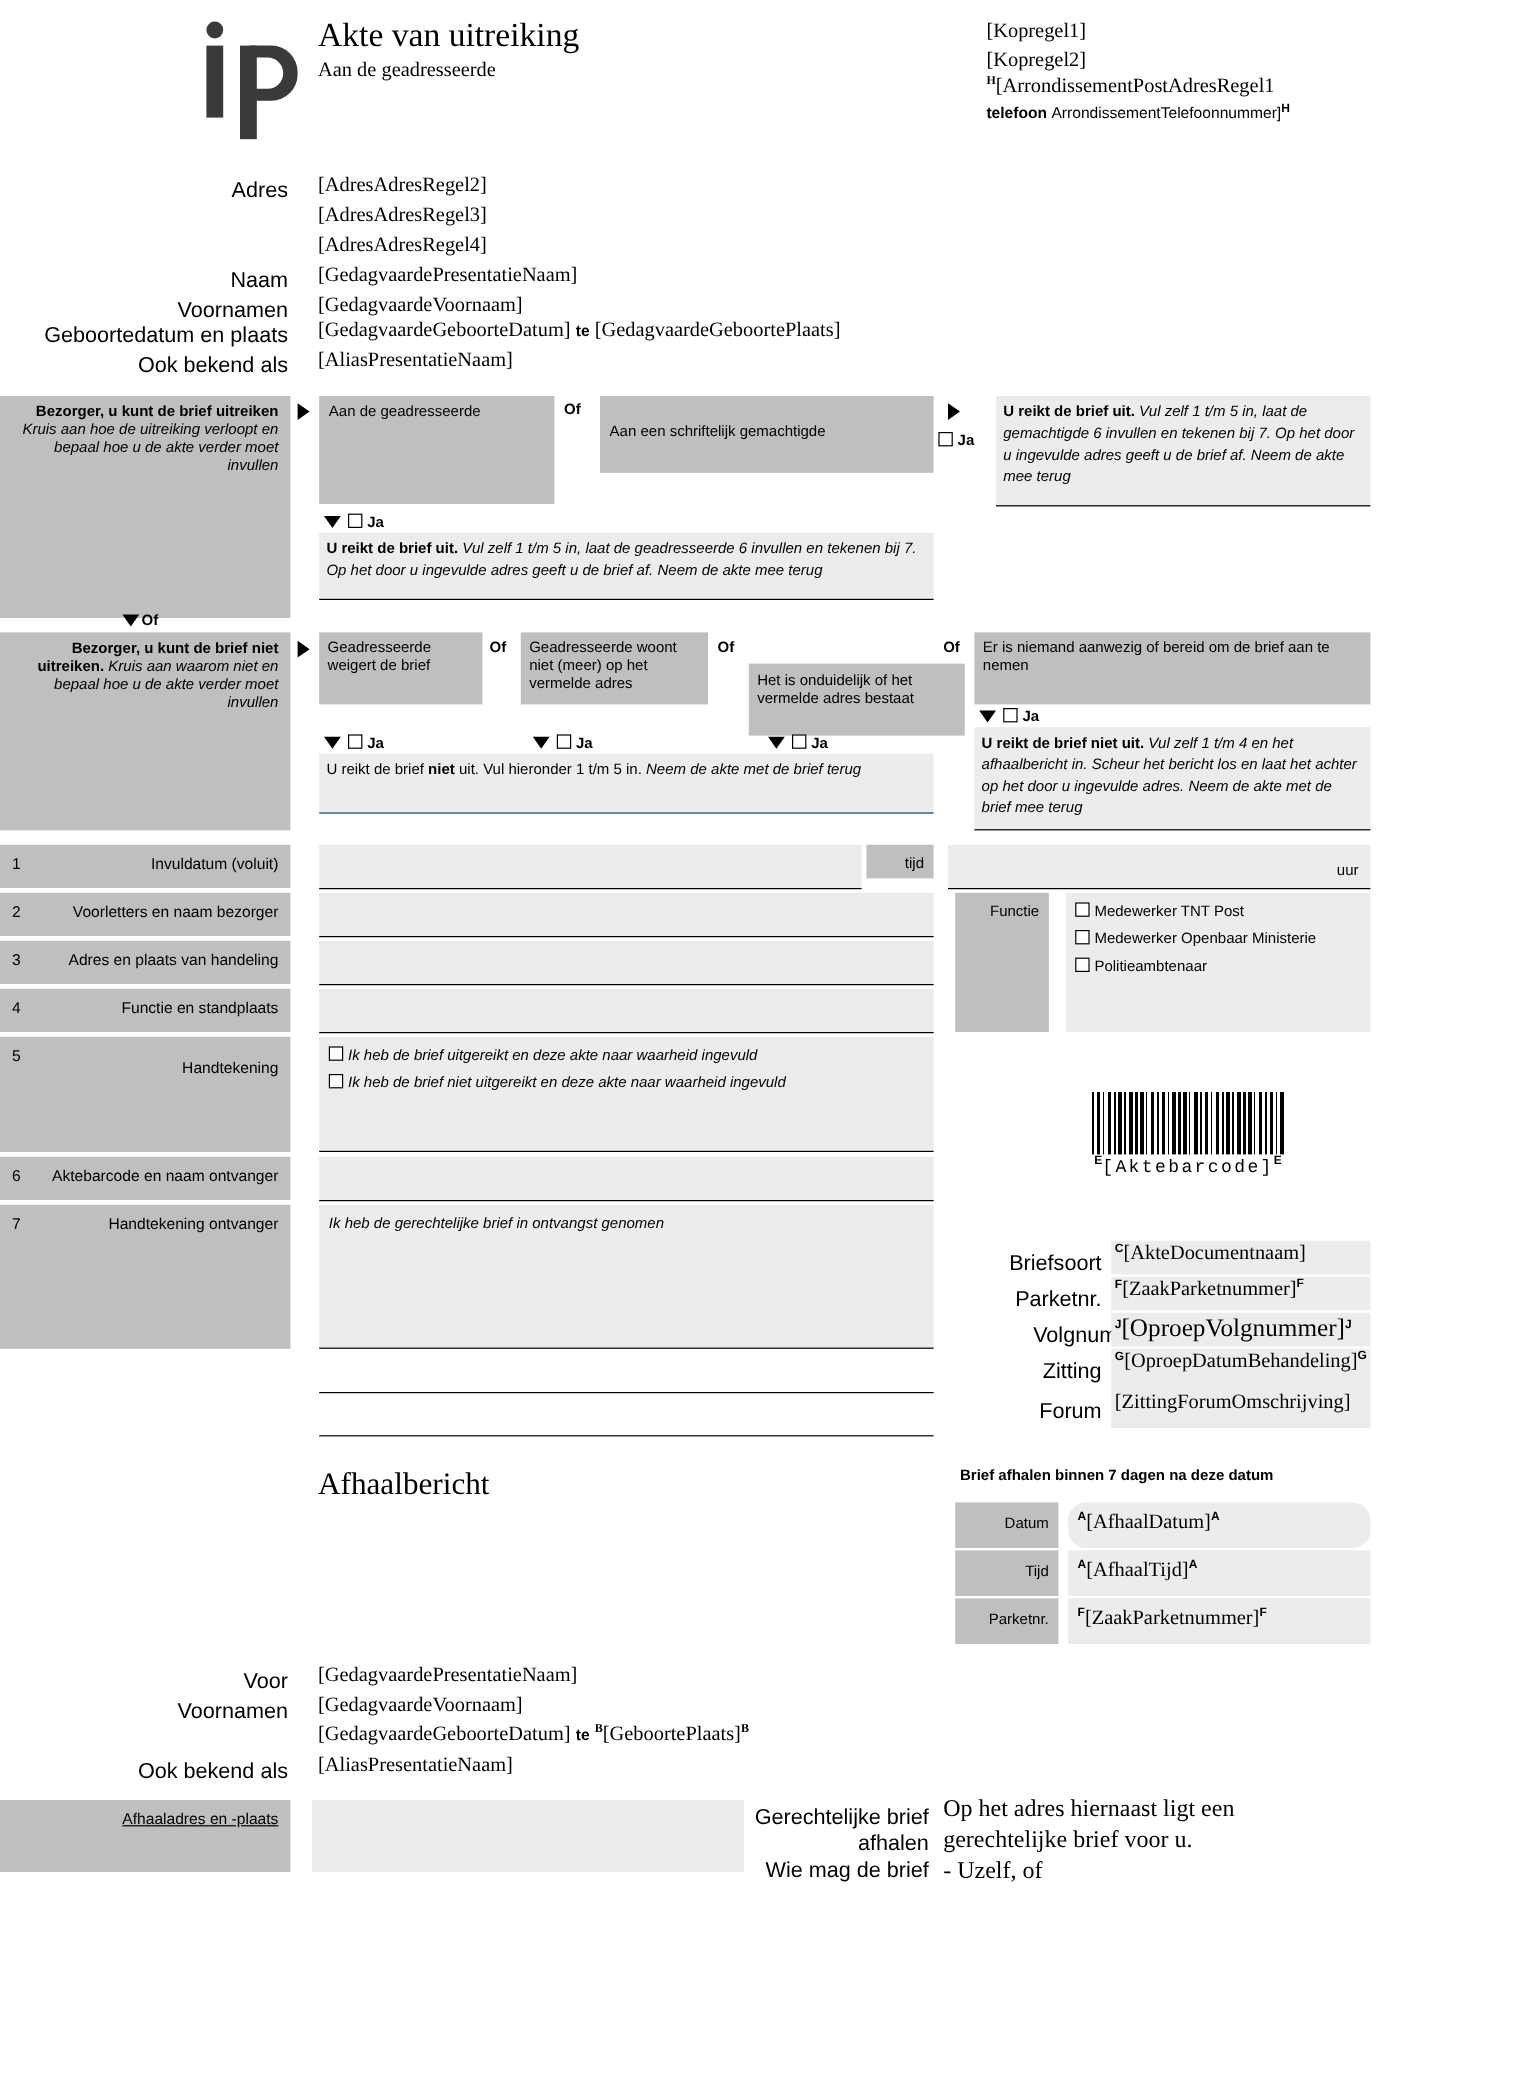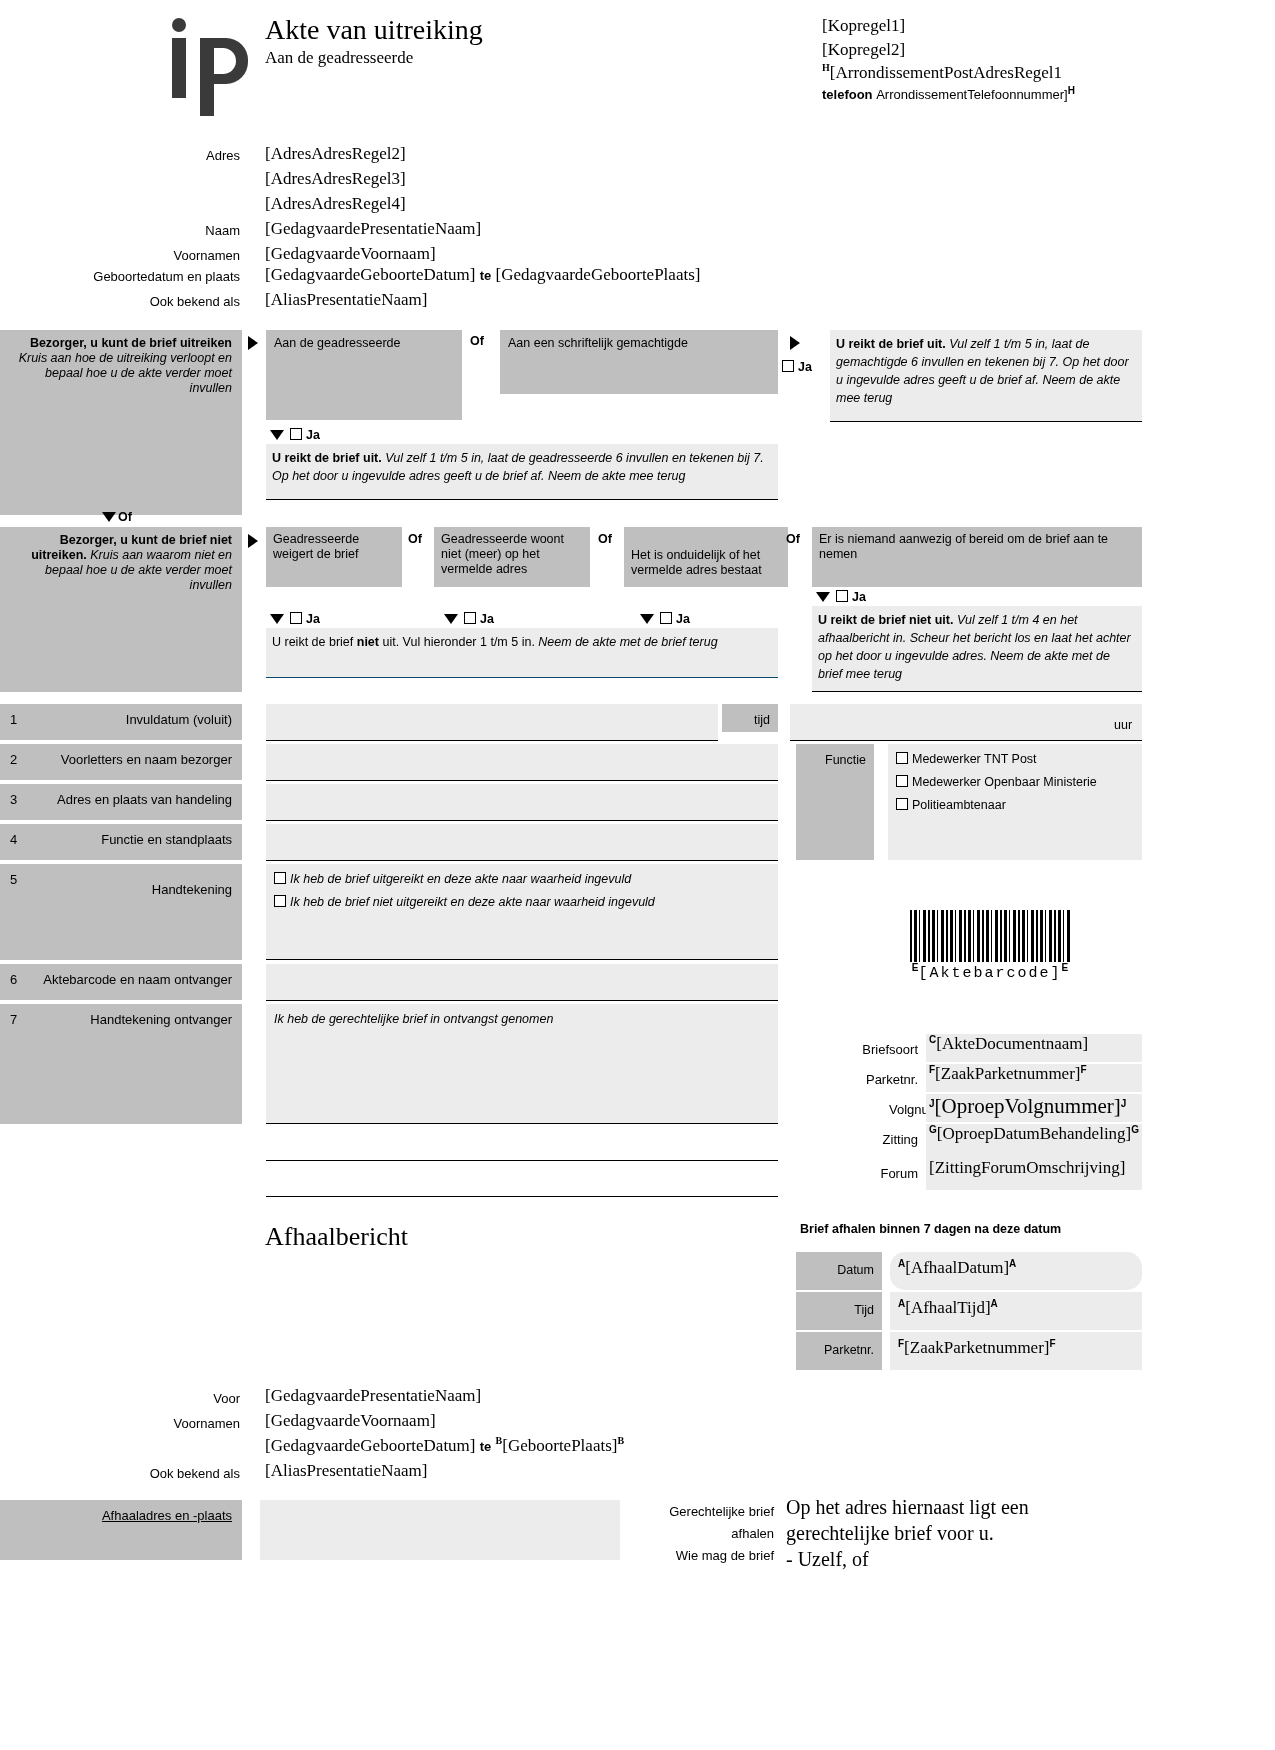--- a/index.html
+++ b/index.html
@@ -26,21 +26,21 @@
   #subtitle{left:265px;top:48px;font-size:17px;}
 
   .hdrline{font-family:"Liberation Serif", serif;font-size:17px;}
   #kop1{left:822px;top:16px;}
   #kop2{left:822px;top:40px;}
   #kop3{left:822px;top:62px;}
   #kop4{left:822px;top:85px;font-family:"Liberation Sans",sans-serif;font-size:13px;font-weight:bold;}
   .sup{font-size:10px;vertical-align:super;font-weight:bold;}
 
   
-  .lbl-right{text-align:right;font-size:13px;}
+  .lbl-right{text-align:right;font-size:18px;}
   .val-serif{font-family:"Liberation Serif", serif;font-size:17px;}
 
   
   .gray{background:#bfbfbf;}
   .lgray{background:#ececec;}
   .box{box-sizing:border-box;}
   .sm{font-size:12.5px;line-height:15px;}
   .smi{font-size:12.5px;line-height:15px;font-style:italic;}
   .b{font-weight:bold;}
   .cb{display:inline-block;width:10px;height:10px;border:1px solid #000;background:#fff;vertical-align:-1px;margin-right:4px;}
@@ -97,21 +97,21 @@
 <div class="abs gray box" style="left:0px;top:330px;width:242px;height:185px;padding:6px 10px;">
   <div class="sm b" style="text-align:right;">Bezorger, u kunt de brief uitreiken</div>
   <div class="smi" style="text-align:right;">Kruis aan hoe de uitreiking verloopt en bepaal hoe u de akte verder moet invullen</div>
 </div>
 
 <div class="abs tri-r" style="left:248px;top:336px;"></div>
 <div class="abs gray box" style="left:266px;top:330px;width:196px;height:90px;padding:6px 8px;">
   <div class="sm">Aan de geadresseerde</div>
 </div>
 <div class="abs sm b" style="left:470px;top:334px;">Of</div>
-<div class="abs gray box" style="left:500px;top:330px;width:278px;height:64px;padding:6px 8px;">
+<div class="abs gray box" style="left:500px;top:330px;width:278px;height:64px;padding:22px 8px;">
   <div class="sm">Aan een schriftelijk gemachtigde</div>
 </div>
 
 <div class="abs tri-r" style="left:790px;top:336px;"></div>
 <div class="abs sm b" style="left:782px;top:360px;"><span class="cb"></span><span>Ja</span></div>
 
 <div class="abs lgray box" style="left:830px;top:330px;width:312px;height:92px;padding:4px 6px;border-bottom:1px solid #000;">
   <span class="sm b">U reikt de brief uit.</span><span class="smi"> Vul zelf 1 t/m 5 in, laat de gemachtigde 6 invullen en tekenen bij 7. Op het door u ingevulde adres geeft u de brief af. Neem de akte mee terug</span>
 </div>
 
@@ -130,21 +130,21 @@
 
 <div class="abs tri-r" style="left:248px;top:534px;"></div>
 <div class="abs gray box" style="left:266px;top:527px;width:136px;height:60px;padding:5px 7px;">
     <div class="sm">Geadresseerde weigert de brief</div>
   </div>
 <div class="abs sm b" style="left:408px;top:532px;">Of</div>
 <div class="abs gray box" style="left:434px;top:527px;width:156px;height:60px;padding:5px 7px;">
     <div class="sm">Geadresseerde woont niet (meer) op het vermelde adres</div>
   </div>
 <div class="abs sm b" style="left:598px;top:532px;">Of</div>
-<div class="abs gray box" style="left:624px;top:527px;width:164px;height:60px;padding:21px 7px;">
+<div class="abs gray box" style="left:624px;top:553px;width:180px;height:60px;padding:7px 7px;">
     <div class="sm">Het is onduidelijk of het vermelde adres bestaat</div>
   </div>
 <div class="abs sm b" style="left:786px;top:532px;">Of</div>
 <div class="abs gray box" style="left:812px;top:527px;width:330px;height:60px;padding:5px 7px;">
     <div class="sm">Er is niemand aanwezig of bereid om de brief aan te nemen</div>
   </div>
 
 <div class="abs tri-d" style="left:270px;top:614px;"></div>
 <div class="abs sm b" style="left:290px;top:612px;"><span class="cb"></span><span>Ja</span></div>
 <div class="abs tri-d" style="left:444px;top:614px;"></div>

